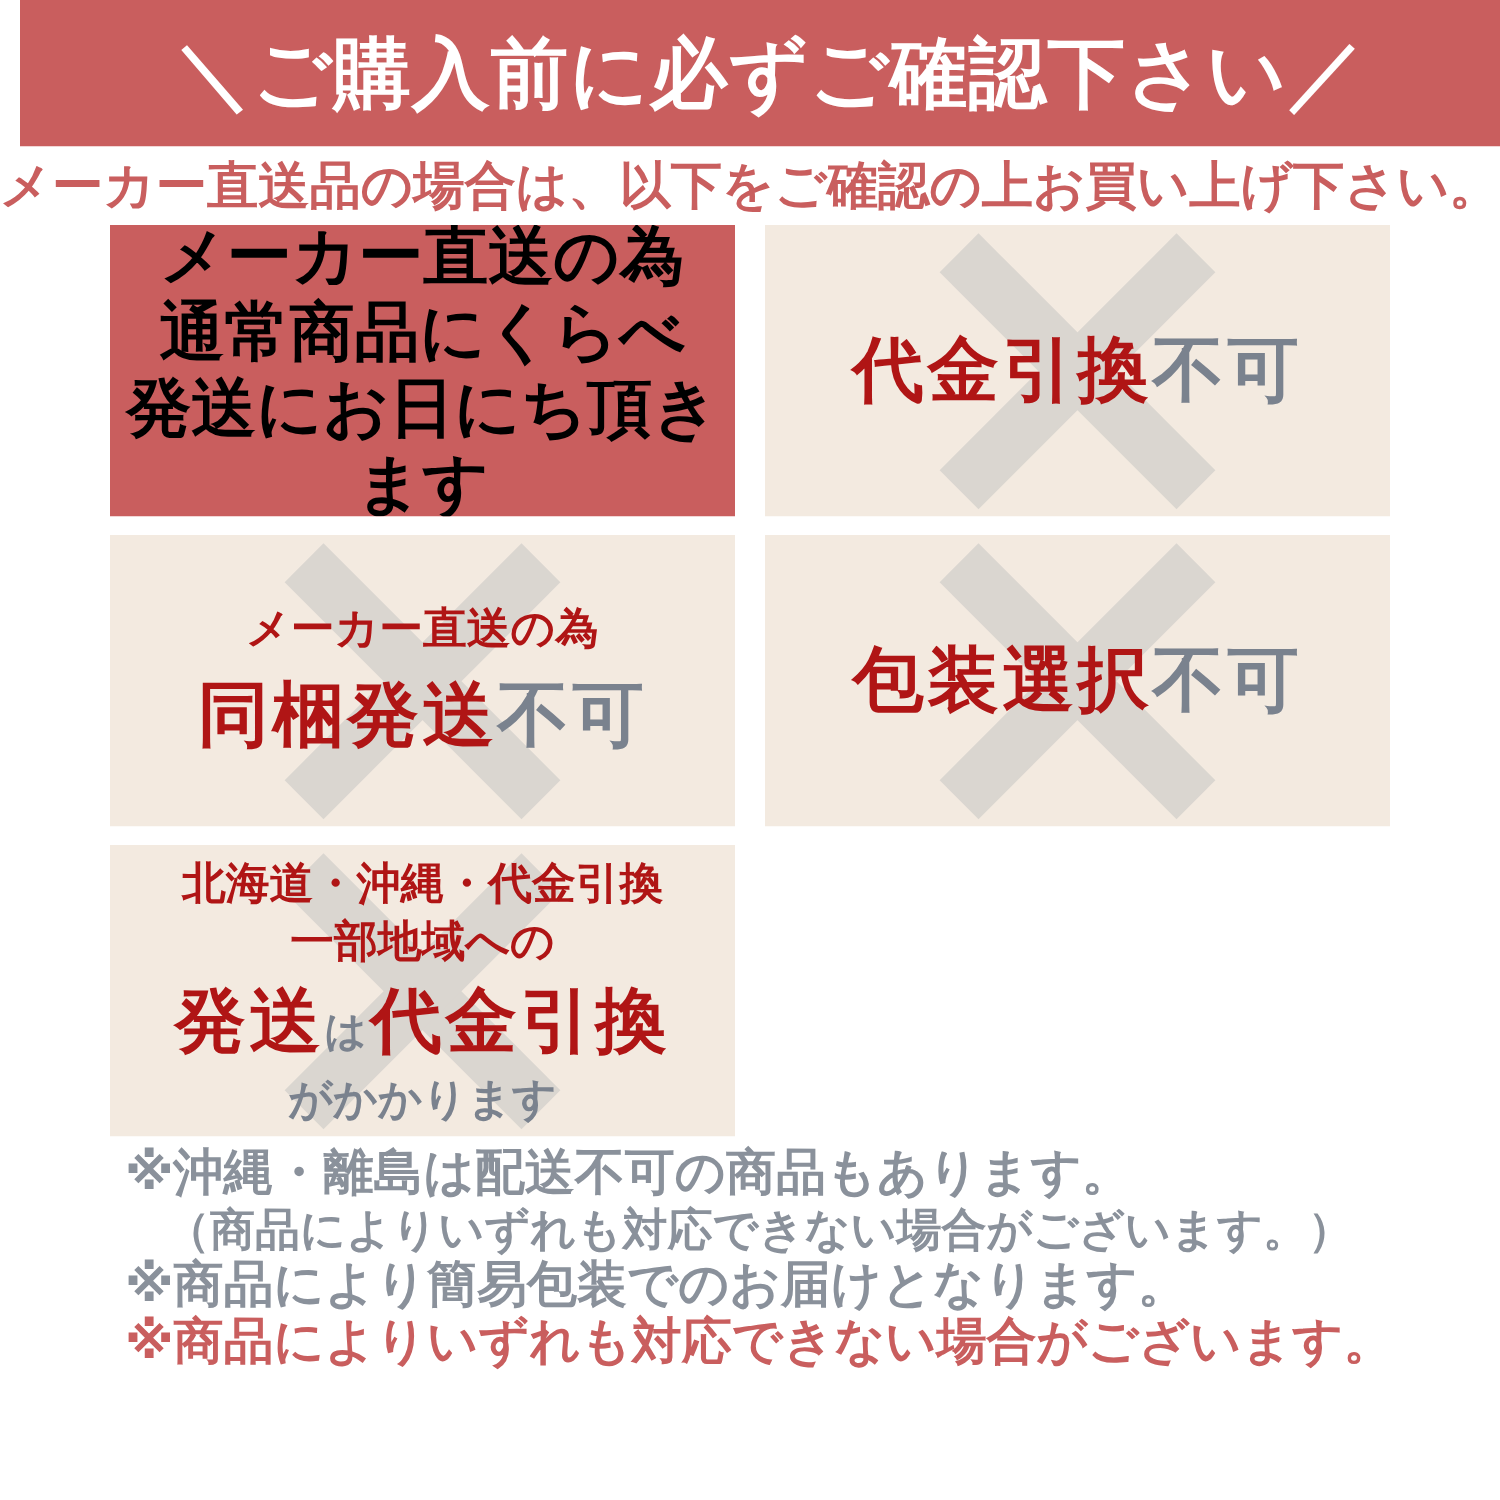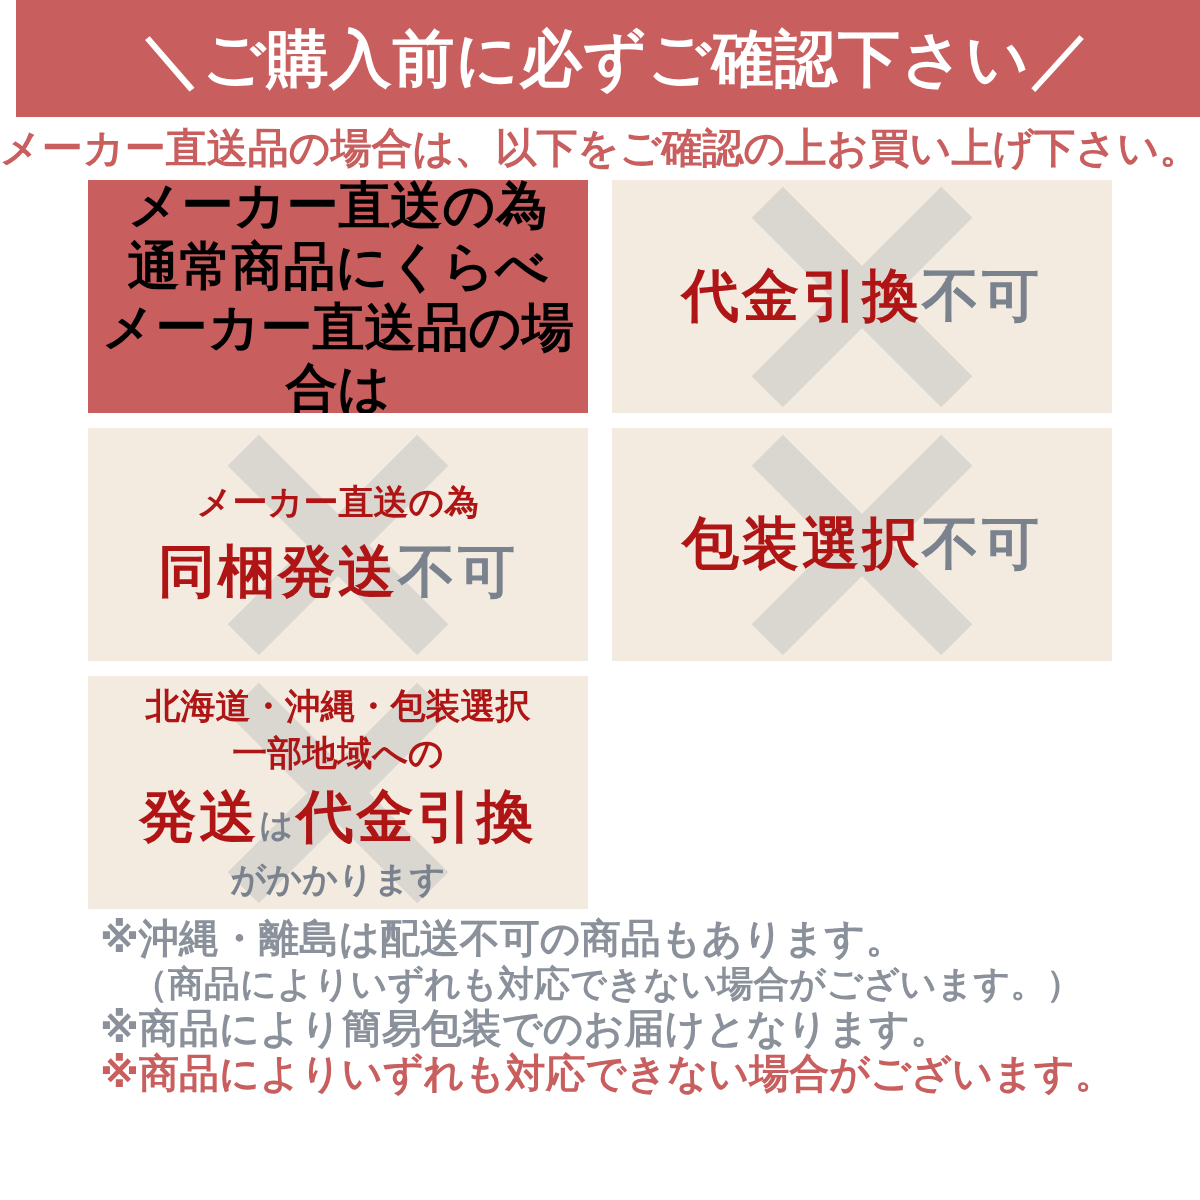--- a/index.html
+++ b/index.html
@@ -78,21 +78,21 @@
   <div class="subtitle-wrap">
     <p class="subtitle">メーカー直送品の場合は、以下をご確認の上お買い上げ下さい。</p>
   </div>
 
   <div class="grid">
 
     <div class="box box-red">
       <div class="content">
         <div>メーカー直送の為</div>
         <div>通常商品にくらべ</div>
-        <div>メーカー直送品の場合は</div>
+        <div>発送にお日にち頂きます</div>
       </div>
     </div>
 
     <div class="box box-beige">
       <span class="xmark">
           <i class="b1"></i>
           <i class="b2"></i>
         </span>
       <div class="content main-lg">
         <span class="dred">代金引換</span><span class="gtxt">不可</span>
@@ -121,21 +121,21 @@
         <span class="dred">包装選択</span><span class="gtxt">不可</span>
       </div>
     </div>
 
     <div class="box box-beige">
       <span class="xmark">
           <i class="b1"></i>
           <i class="b2"></i>
         </span>
       <div class="content">
-        <div class="sub-sm dred" style="margin-bottom:0;">北海道・沖縄・包装選択</div>
+        <div class="sub-sm dred" style="margin-bottom:0;">北海道・沖縄・代金引換</div>
         <div class="sub-sm dred" style="margin-bottom:0;">一部地域への</div>
         <div class="main-lg over-lg">
           <span class="dred">発送</span><span class="gtxt mid-sm">は</span><span class="dred">代金引換</span>
         </div>
         <div class="sub-sm gtxt" style="margin-bottom:0;">がかかります</div>
       </div>
     </div>
 
 
   </div>

